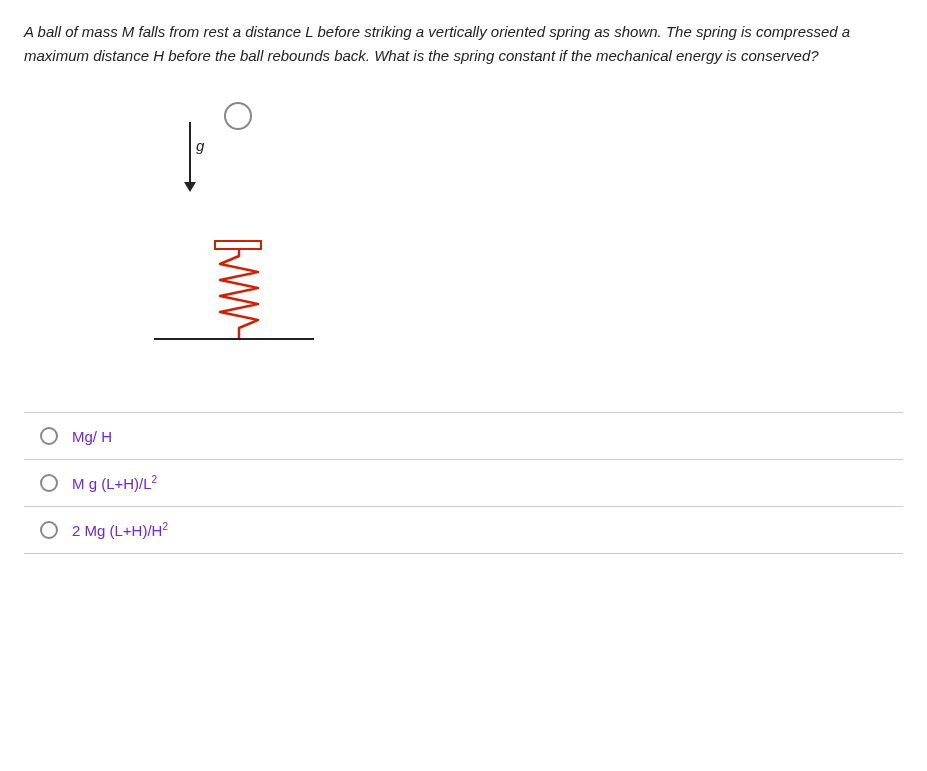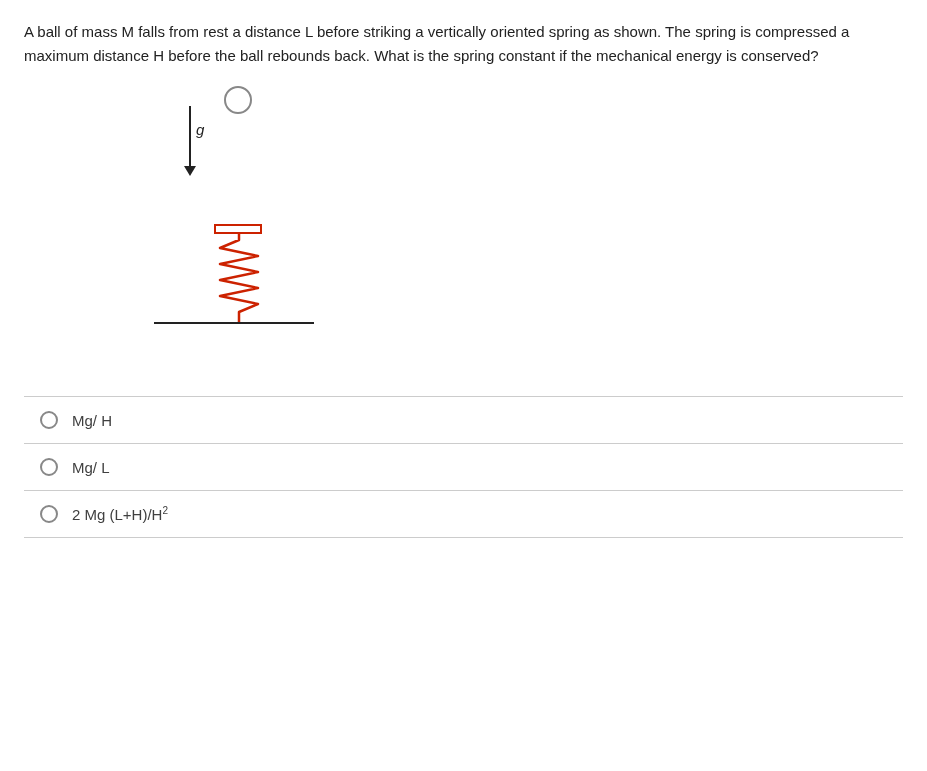--- a/index.html
+++ b/index.html
@@ -8,22 +8,23 @@
       font-size: 15px;
       color: #222;
       background: #fff;
       width: 927px;
       min-height: 771px;
       padding: 20px 24px;
     }
 
     .question-text {
       line-height: 1.6;
-      margin-bottom: 8px;
+      margin-bottom: 24px;
       max-width: 900px;
+      font-style: italic;
     }
 
     .diagram-container {
       display: flex;
       justify-content: flex-start;
       margin-left: 80px;
       margin-bottom: 40px;
       position: relative;
       width: 260px;
       height: 280px;
@@ -121,21 +122,21 @@
       height: 18px;
       border-radius: 50%;
       border: 2px solid #888;
       margin-right: 14px;
       flex-shrink: 0;
       background: #fff;
     }
 
     .option-label {
       font-size: 15px;
-      color: #404040;
+      color: #6d28d9;
     }
 
     sup {
       font-size: 10px;
     }
   </style>
 </head>
 <body>
 
 <div class="question-text">
@@ -161,25 +162,25 @@
   <div class="ground-line"></div>
 </div>
 
 <div class="options-container">
 
   <div class="option-row">
     <div class="option-radio"></div>
     <span class="option-label">Mg/ H</span>
   </div>
 
-
   <div class="option-row">
     <div class="option-radio"></div>
-    <span class="option-label">Mg/ L</span>
+    <span class="option-label">M g (L+H)/L<sup>2</sup></span>
   </div>
+
 
   <div class="option-row">
     <div class="option-radio"></div>
     <span class="option-label">2 Mg (L+H)/H<sup>2</sup></span>
   </div>
 
 
 
 </div>
 

